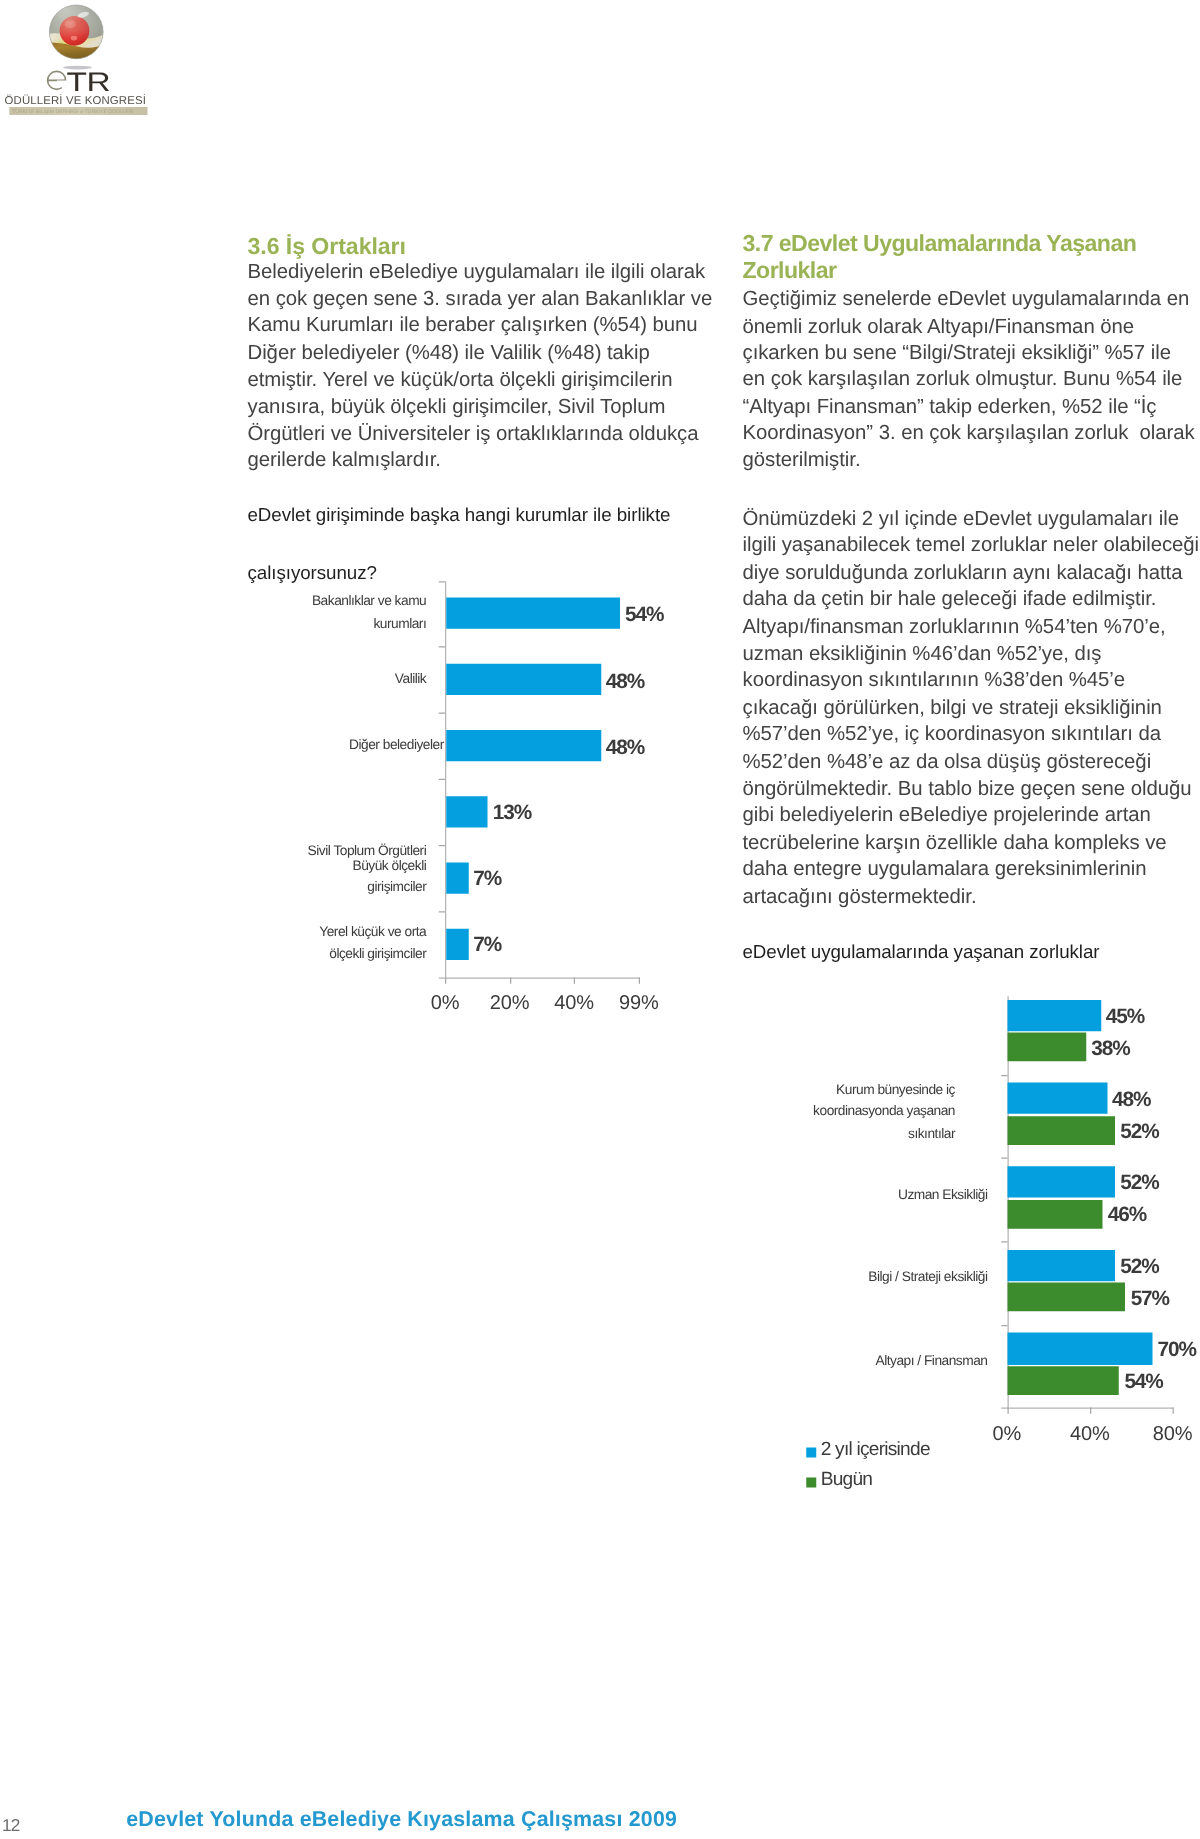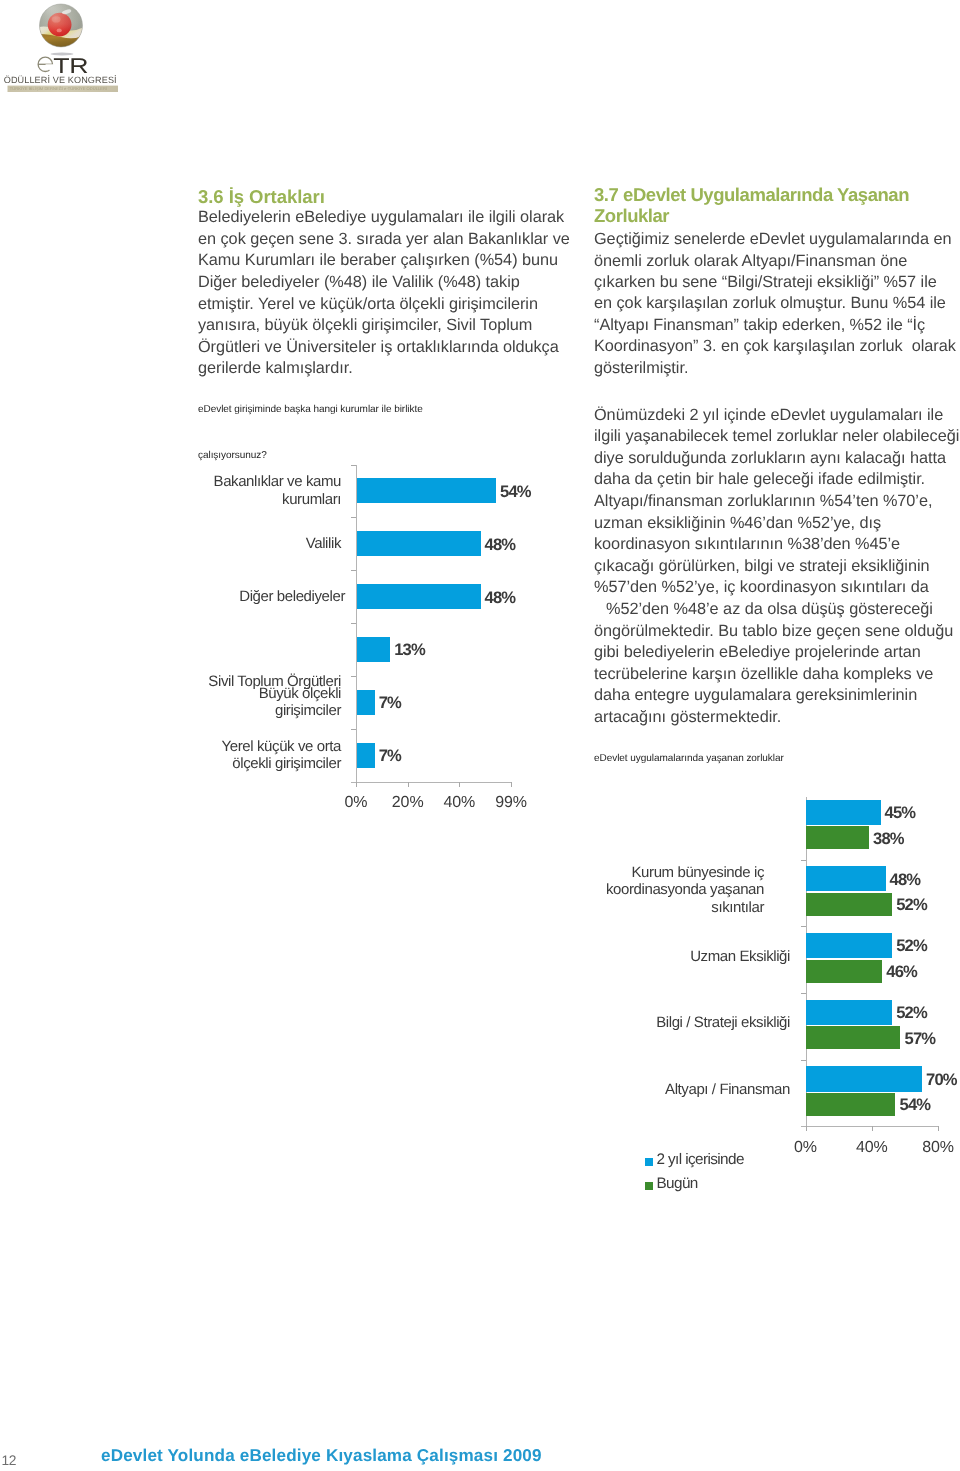--- a/index.html
+++ b/index.html
@@ -10,32 +10,32 @@
 
   
   .logo{position:absolute;left:3px;top:2px;width:125px;height:92px;}
   .logo svg{display:block;}
 
   
   .tline{position:absolute;white-space:pre;}
   .sec{font-size:18.5px;font-weight:bold;color:#9ab455;letter-spacing:-0.05px;}
   .sec2{letter-spacing:-0.45px;}
   .body{font-size:16.3px;color:#434343;letter-spacing:-0.04px;}
-  .capt{font-size:10px;color:#1f1f1f;font-weight:normal;letter-spacing:-0.05px;}
+  .capt{font-size:15.0px;color:#1f1f1f;font-weight:normal;letter-spacing:-0.05px;}
 
   
   .chart{position:absolute;}
   .axis-v{position:absolute;background:#b4b4b4;width:1px;}
   .axis-h{position:absolute;background:#b4b4b4;height:1px;}
   .tick{position:absolute;background:#a8a8a8;}
   .bar{position:absolute;}
   .blab{position:absolute;font-size:16.6px;color:#3b3b3b;white-space:nowrap;letter-spacing:-0.85px;font-weight:bold;}
   .catwrap{position:absolute;display:flex;align-items:center;justify-content:flex-end;}
   .catl{display:block;}
-  .cat{font-size:15px;color:#3b3b3b;text-align:right;line-height:17.5px;display:block;letter-spacing:-0.4px;}
+  .cat{font-size:11px;color:#3b3b3b;text-align:right;line-height:17.5px;display:block;letter-spacing:-0.4px;}
   .xtl{position:absolute;font-size:16.0px;color:#3b3b3b;text-align:center;letter-spacing:-0.1px;}
   .lgsw{position:absolute;width:8px;height:8px;}
   .lgtx{position:absolute;font-size:15.3px;color:#3b3b3b;white-space:nowrap;letter-spacing:-0.6px;}
 
   
   .pgno{position:absolute;left:1.5px;top:1452.5px;font-size:13.8px;color:#6e6e6e;letter-spacing:-0.5px;}
   .ftxt{position:absolute;left:101px;top:1446px;font-size:17.1px;font-weight:bold;
         color:#2399cf;letter-spacing:0.16px;white-space:nowrap;}
 </style>
 </head>
@@ -157,21 +157,21 @@
   <div class="tline body" style="left:594.00px;top:358.50px;">gösterilmiştir.</div>
   <div class="tline body" style="left:594.00px;top:405.60px;">Önümüzdeki 2 yıl içinde eDevlet uygulamaları ile</div>
   <div class="tline body" style="left:594.00px;top:427.20px;">ilgili yaşanabilecek temel zorluklar neler olabileceği</div>
   <div class="tline body" style="left:594.00px;top:448.80px;">diye sorulduğunda zorlukların aynı kalacağı hatta</div>
   <div class="tline body" style="left:594.00px;top:470.40px;">daha da çetin bir hale geleceği ifade edilmiştir.</div>
   <div class="tline body" style="left:594.00px;top:492.00px;">Altyapı/finansman zorluklarının %54’ten %70’e,</div>
   <div class="tline body" style="left:594.00px;top:513.60px;">uzman eksikliğinin %46’dan %52’ye, dış</div>
   <div class="tline body" style="left:594.00px;top:535.20px;">koordinasyon sıkıntılarının %38’den %45’e</div>
   <div class="tline body" style="left:594.00px;top:556.80px;">çıkacağı görülürken, bilgi ve strateji eksikliğinin</div>
   <div class="tline body" style="left:594.00px;top:578.40px;">%57’den %52’ye, iç koordinasyon sıkıntıları da</div>
-  <div class="tline body" style="left:594.00px;top:600.00px;margin-left:12px;">%52’den %48’e az da olsa düşüş göstereceği</div>
+  <div class="tline body" style="left:594.00px;top:600.00px;">%52’den %48’e az da olsa düşüş göstereceği</div>
   <div class="tline body" style="left:594.00px;top:621.60px;">öngörülmektedir. Bu tablo bize geçen sene olduğu</div>
   <div class="tline body" style="left:594.00px;top:643.20px;">gibi belediyelerin eBelediye projelerinde artan</div>
   <div class="tline body" style="left:594.00px;top:664.80px;">tecrübelerine karşın özellikle daha kompleks ve</div>
   <div class="tline body" style="left:594.00px;top:686.40px;">daha entegre uygulamalara gereksinimlerinin</div>
   <div class="tline body" style="left:594.00px;top:708.00px;">artacağını göstermektedir.</div>
   <div class="tline capt" style="left:594.00px;top:753.0px;">eDevlet uygulamalarında yaşanan zorluklar</div>
 </div>
 <div class="chart" style="left:0;top:0;width:960px;height:1471px;">
   <div class="axis-v" style="left:356.0px;top:464.5px;height:318.0px;"></div>
   <div class="axis-h" style="left:351.0px;top:781.5px;width:161.0px;"></div>
@@ -188,21 +188,21 @@
   <div class="bar" style="left:356.5px;top:531.2px;width:124.0px;height:25.0px;background:#049fde;"></div>
   <div class="blab" style="left:484.6px;top:534.6px;">48%</div>
   <div class="catwrap" style="left:193.0px;top:517.3px;width:148.0px;height:52.8px;">
         <span class="cat">
           <span class="catl">Valilik</span>
         </span>
       </div>
   <div class="tick" style="left:351.0px;top:570.2px;width:5px;height:1px;"></div>
   <div class="bar" style="left:356.5px;top:584.1px;width:124.0px;height:25.0px;background:#049fde;"></div>
   <div class="blab" style="left:484.6px;top:587.5px;">48%</div>
-  <div class="catwrap" style="left:197px;top:570.2px;width:148.0px;height:52.8px;">
+  <div class="catwrap" style="left:207px;top:570.2px;width:148.0px;height:52.8px;">
         <span class="cat">
           <span class="catl">Diğer belediyeler</span>
         </span>
       </div>
   <div class="tick" style="left:351.0px;top:623.0px;width:5px;height:1px;"></div>
   <div class="bar" style="left:356.5px;top:636.9px;width:33.6px;height:25.0px;background:#049fde;"></div>
   <div class="blab" style="left:394.2px;top:640.3px;">13%</div>
   <div class="catwrap" style="left:193.0px;top:638px;width:148.0px;height:52.8px;align-items:flex-end;">
         <span class="cat">
           <span class="catl">Sivil Toplum Örgütleri</span>

